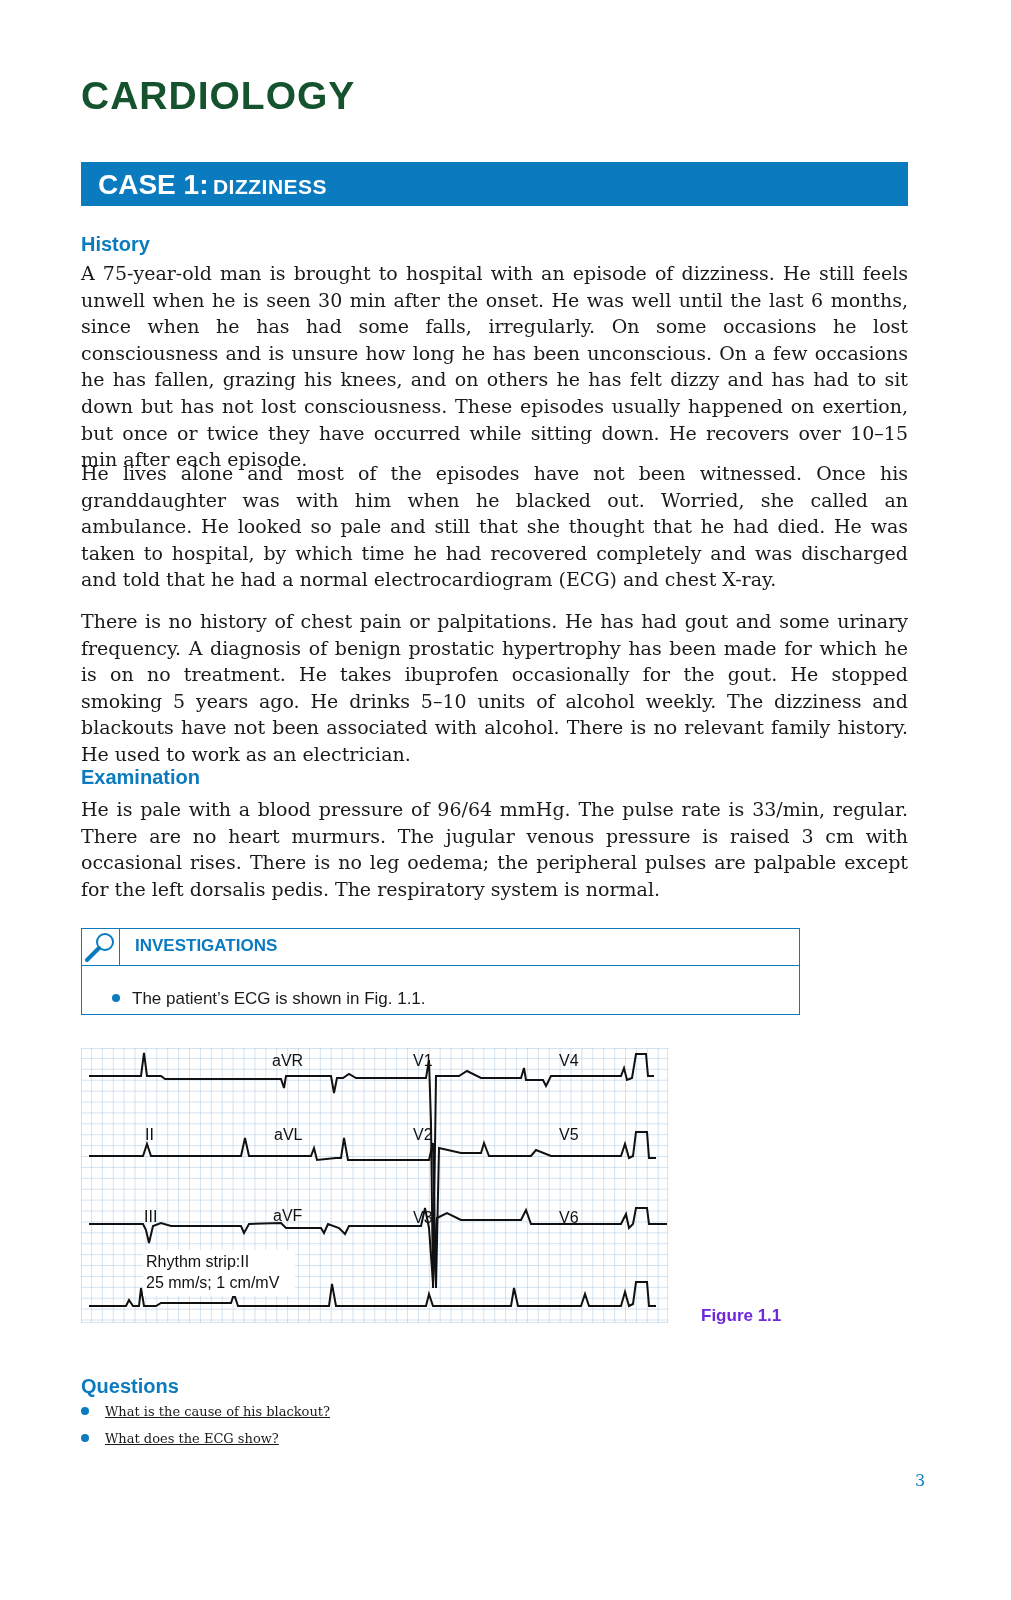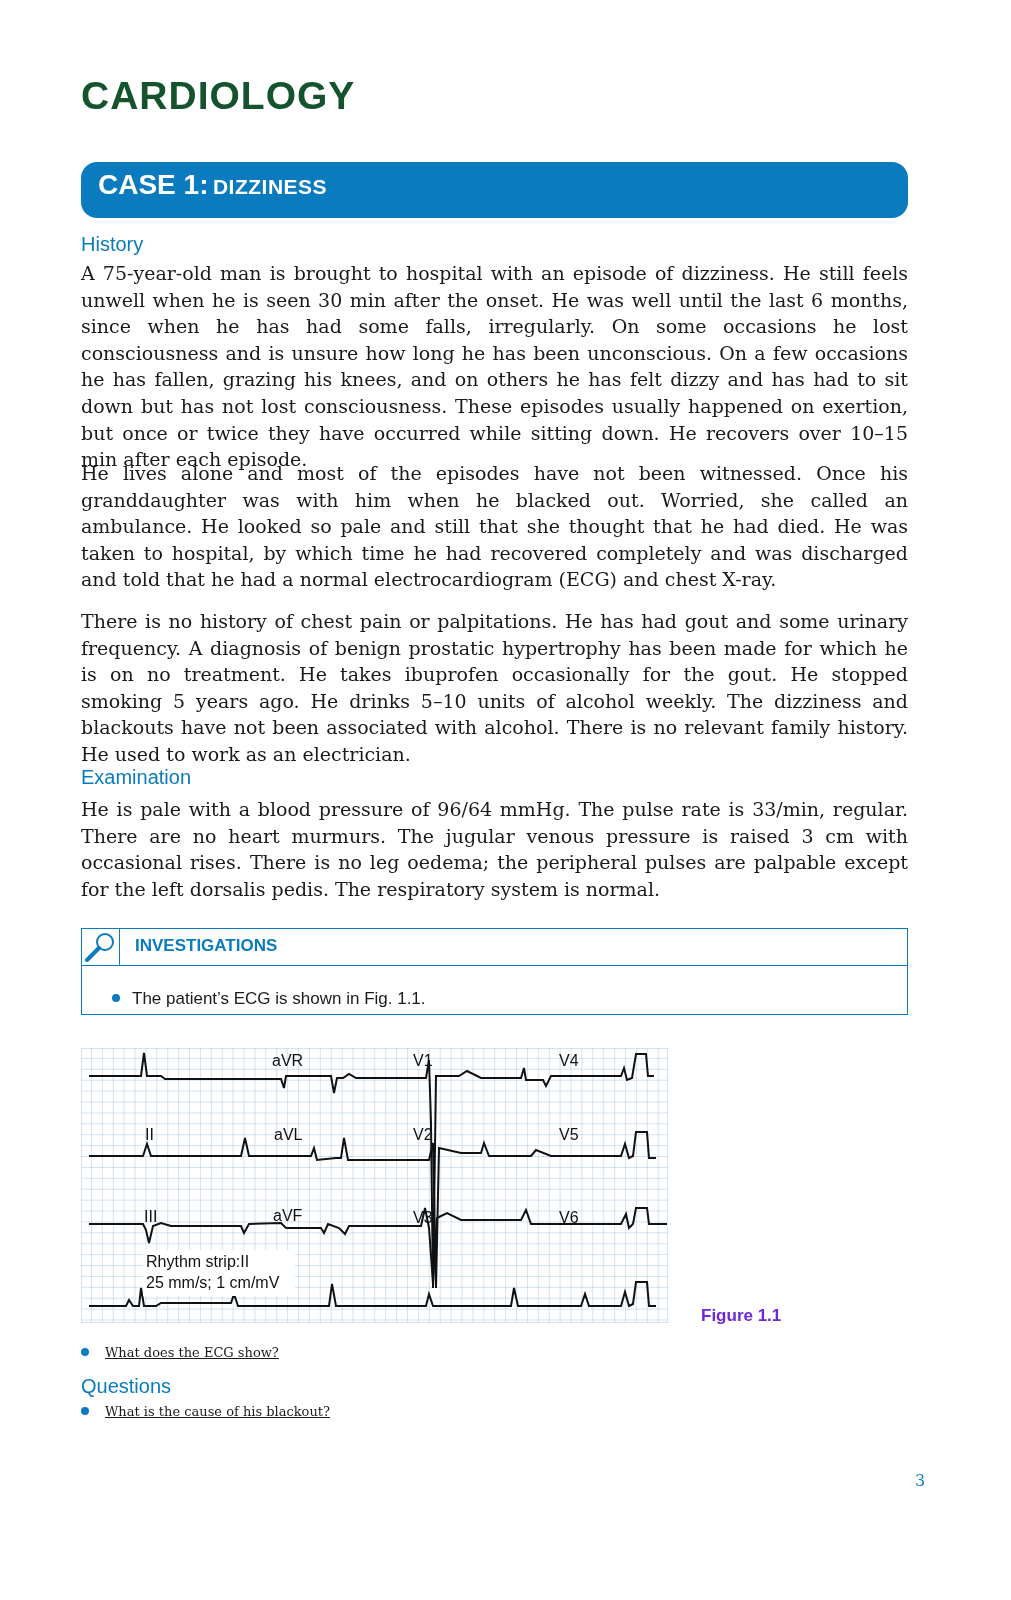--- a/index.html
+++ b/index.html
@@ -1,23 +1,23 @@
 <!DOCTYPE html>
 <html><head>
 <meta charset="utf-8">
 <style>
   html,body{margin:0;padding:0;background:#fff;}
   body{width:1011px;height:1600px;position:relative;overflow:hidden;font-family:"DejaVu Serif",serif;color:#1a1a1a;}
   .chapter{position:absolute;left:81px;top:74px;font-family:"Liberation Sans",sans-serif;font-weight:bold;font-size:39px;color:#14532d;letter-spacing:1px;}
-  .case-bar{position:absolute;left:81px;top:162px;width:827px;height:56px;background:#0a7bbf;color:#fff;font-family:"Liberation Sans",sans-serif;font-weight:bold;box-sizing:border-box;padding-left:17px;line-height:46px;border-radius:16px;}
+  .case-bar{position:absolute;left:81px;top:162px;width:827px;height:44px;background:#0a7bbf;color:#fff;font-family:"Liberation Sans",sans-serif;font-weight:bold;box-sizing:border-box;padding-left:17px;line-height:46px;}
   .case-bar .c1{font-size:28px;}
   .case-bar .c2{font-size:21px;letter-spacing:.5px;}
-  .h{position:absolute;left:81px;font-family:"Liberation Sans",sans-serif;font-weight:normal;font-size:20px;color:#0a7bbf;}
+  .h{position:absolute;left:81px;font-family:"Liberation Sans",sans-serif;font-weight:bold;font-size:20px;color:#0a7bbf;}
   .para{position:absolute;left:81px;width:827px;font-size:19px;line-height:26.6px;text-align:justify;margin:0;}
-  .inv{position:absolute;left:81px;top:928px;width:827px;height:87px;border:1px solid #0a7bbf;box-sizing:border-box;}
+  .inv{position:absolute;left:81px;top:928px;width:719px;height:87px;border:1px solid #0a7bbf;box-sizing:border-box;}
   .inv .head{height:36px;border-bottom:1px solid #0a7bbf;position:relative;}
   .inv .iconcell{position:absolute;left:0;top:0;width:37px;height:36px;border-right:1px solid #0a7bbf;}
   .inv .title{position:absolute;left:53px;top:7px;font-family:"Liberation Sans",sans-serif;font-weight:bold;font-size:17px;color:#0a7bbf;}
   .inv .item{position:absolute;left:30px;top:60px;font-family:"Liberation Sans",sans-serif;font-size:17px;}
   .dot{display:inline-block;width:8px;height:8px;border-radius:50%;background:#0a7bbf;vertical-align:middle;margin-right:12px;position:relative;top:-2px;}
   .ecg{position:absolute;left:81px;top:1048px;width:587px;height:275px;}
   .fig{position:absolute;left:701px;top:1306px;font-family:Liberation Sans, sans-serif;font-weight:bold;font-size:17px;color:#6d28d9;}
   .q{position:absolute;left:81px;font-size:13px;text-decoration:underline;}
   .q .dot{margin-right:16px;}
   .pnum{position:absolute;left:915px;top:1471px;font-size:16px;color:#0a7bbf;}
@@ -85,17 +85,17 @@
     <text x="65" y="240">25 mm/s; 1 cm/mV</text>
   </g>
 </svg>
 
 <div class="fig">Figure 1.1</div>
 
 <div class="h" style="top:1375px">Questions</div>
 <div class="q" style="top:1404px">
   <span class="dot"></span><span>What is the cause of his blackout?</span>
 </div>
-<div class="q" style="top:1345px">
+<div class="q" style="top:1431px">
   <span class="dot"></span><span>What does the ECG show?</span>
 </div>
 
 <div class="pnum">3</div>
 
 </body></html>

